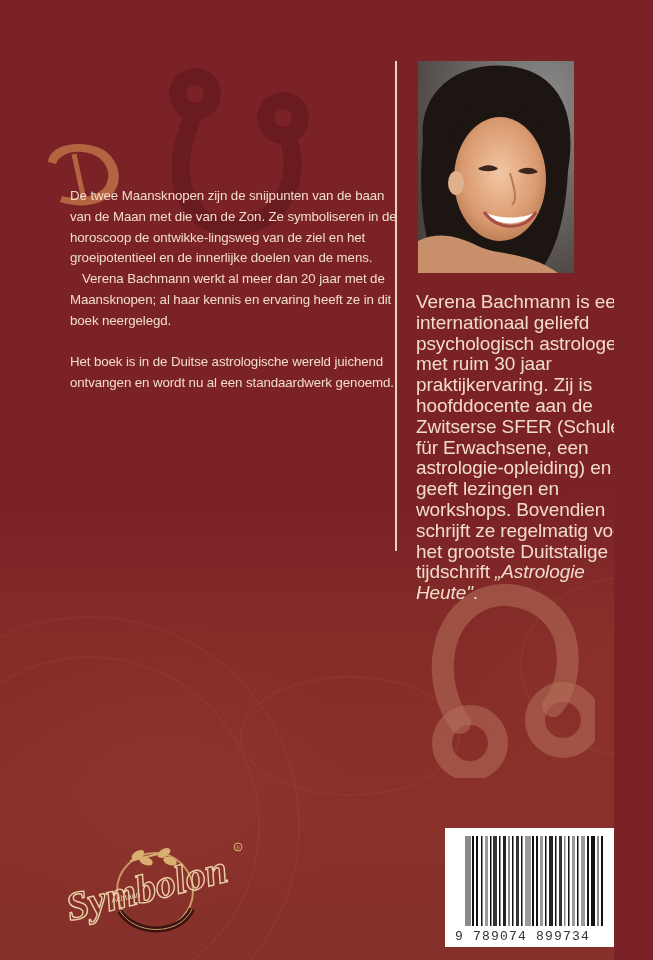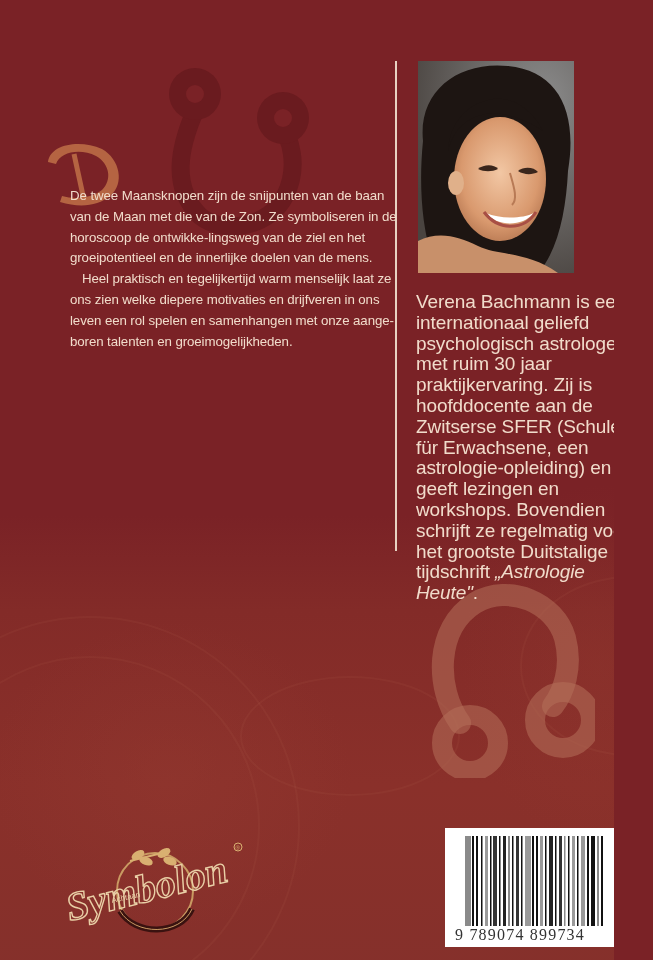--- a/index.html
+++ b/index.html
@@ -56,21 +56,21 @@
     .logo {
       position: absolute; left: 60px; top: 815px; width: 190px; height: 110px;
     }
     .barcode {
       position: absolute; left: 445px; top: 812px; width: 183px; height: 119px;
       background: #ffffff;
     }
     .barcode-bars { position: absolute; left: 20px; top: 8px; width: 140px; height: 90px; }
     .barcode-digits {
       position: absolute; left: 10px; bottom: 3px; width: 170px;
-      font-family: Liberation Serif, serif; font-size: 16px; letter-spacing: 1.2px;
+      font-family: Liberation Mono, monospace; font-size: 13px; letter-spacing: 1.2px;
       color: #333; background: transparent;
     }
   </style>
 </head>
 <body>
 
 <div class="cover">
 
   <div class="swirl" style="left:-120px; top:600px; width:420px; height:420px;"></div>
   <div class="swirl" style="left:-80px; top:640px; width:340px; height:340px;"></div>
@@ -130,21 +130,22 @@
 
       <path d="M92 112 C 96 126, 100 138, 94 144" fill="none" stroke="#b87a55" stroke-width="2"></path>
 
       <path d="M68 152 C 80 166, 104 166, 116 152 C 104 158, 82 158, 68 152 Z" fill="#fff"></path>
       <path d="M66 151 C 80 170, 106 170, 118 151" fill="none" stroke="#a84f45" stroke-width="3"></path>
     </svg>
   </div>
 
   <div class="blurb">
     <p>De twee Maansknopen zijn de snijpunten van de baan van de Maan met die van de Zon. Ze symboliseren in de horoscoop de ontwikke-lingsweg van de ziel en het groeipotentieel en de innerlijke doelen van de mens.</p>
-    <p class="indent">Heel praktisch en tegelijkertijd warm menselijk laat ze ons zien welke diepere motivaties en drijfveren in ons leven een rol spelen en samenhangen met onze aange-boren talenten en groeimogelijkheden.</p>
+    <p class="indent">Verena Bachmann werkt al meer dan 20 jaar met de Maansknopen; al haar kennis en ervaring heeft ze in dit boek neergelegd.</p>
+    <p class="spaced">Het boek is in de Duitse astrologische wereld juichend ontvangen en wordt nu al een standaardwerk genoemd.</p>
   </div>
 
   <div class="bio">
     <span>Verena Bachmann is een internationaal geliefd psychologisch astrologe met ruim 30 jaar praktijkervaring. Zij is hoofddocente aan de Zwitserse SFER (Schule für Erwachsene, een astrologie-opleiding) en geeft lezingen en workshops. Bovendien schrijft ze regelmatig voor het grootste Duitstalige tijdschrift </span><em>„Astrologie Heute"</em><span>.</span>
   </div>
 
   <svg class="logo" viewBox="0 0 190 110">
     <circle cx="95" cy="60" r="38" fill="none" stroke="#c99a62" stroke-width="2"></circle>
     <path d="M60 80 C 75 105, 120 105, 132 78" fill="none" stroke="#3a1210" stroke-width="6"></path>
     <path d="M60 80 C 75 105, 120 105, 132 78" fill="none" stroke="#c99a62" stroke-width="1"></path>

